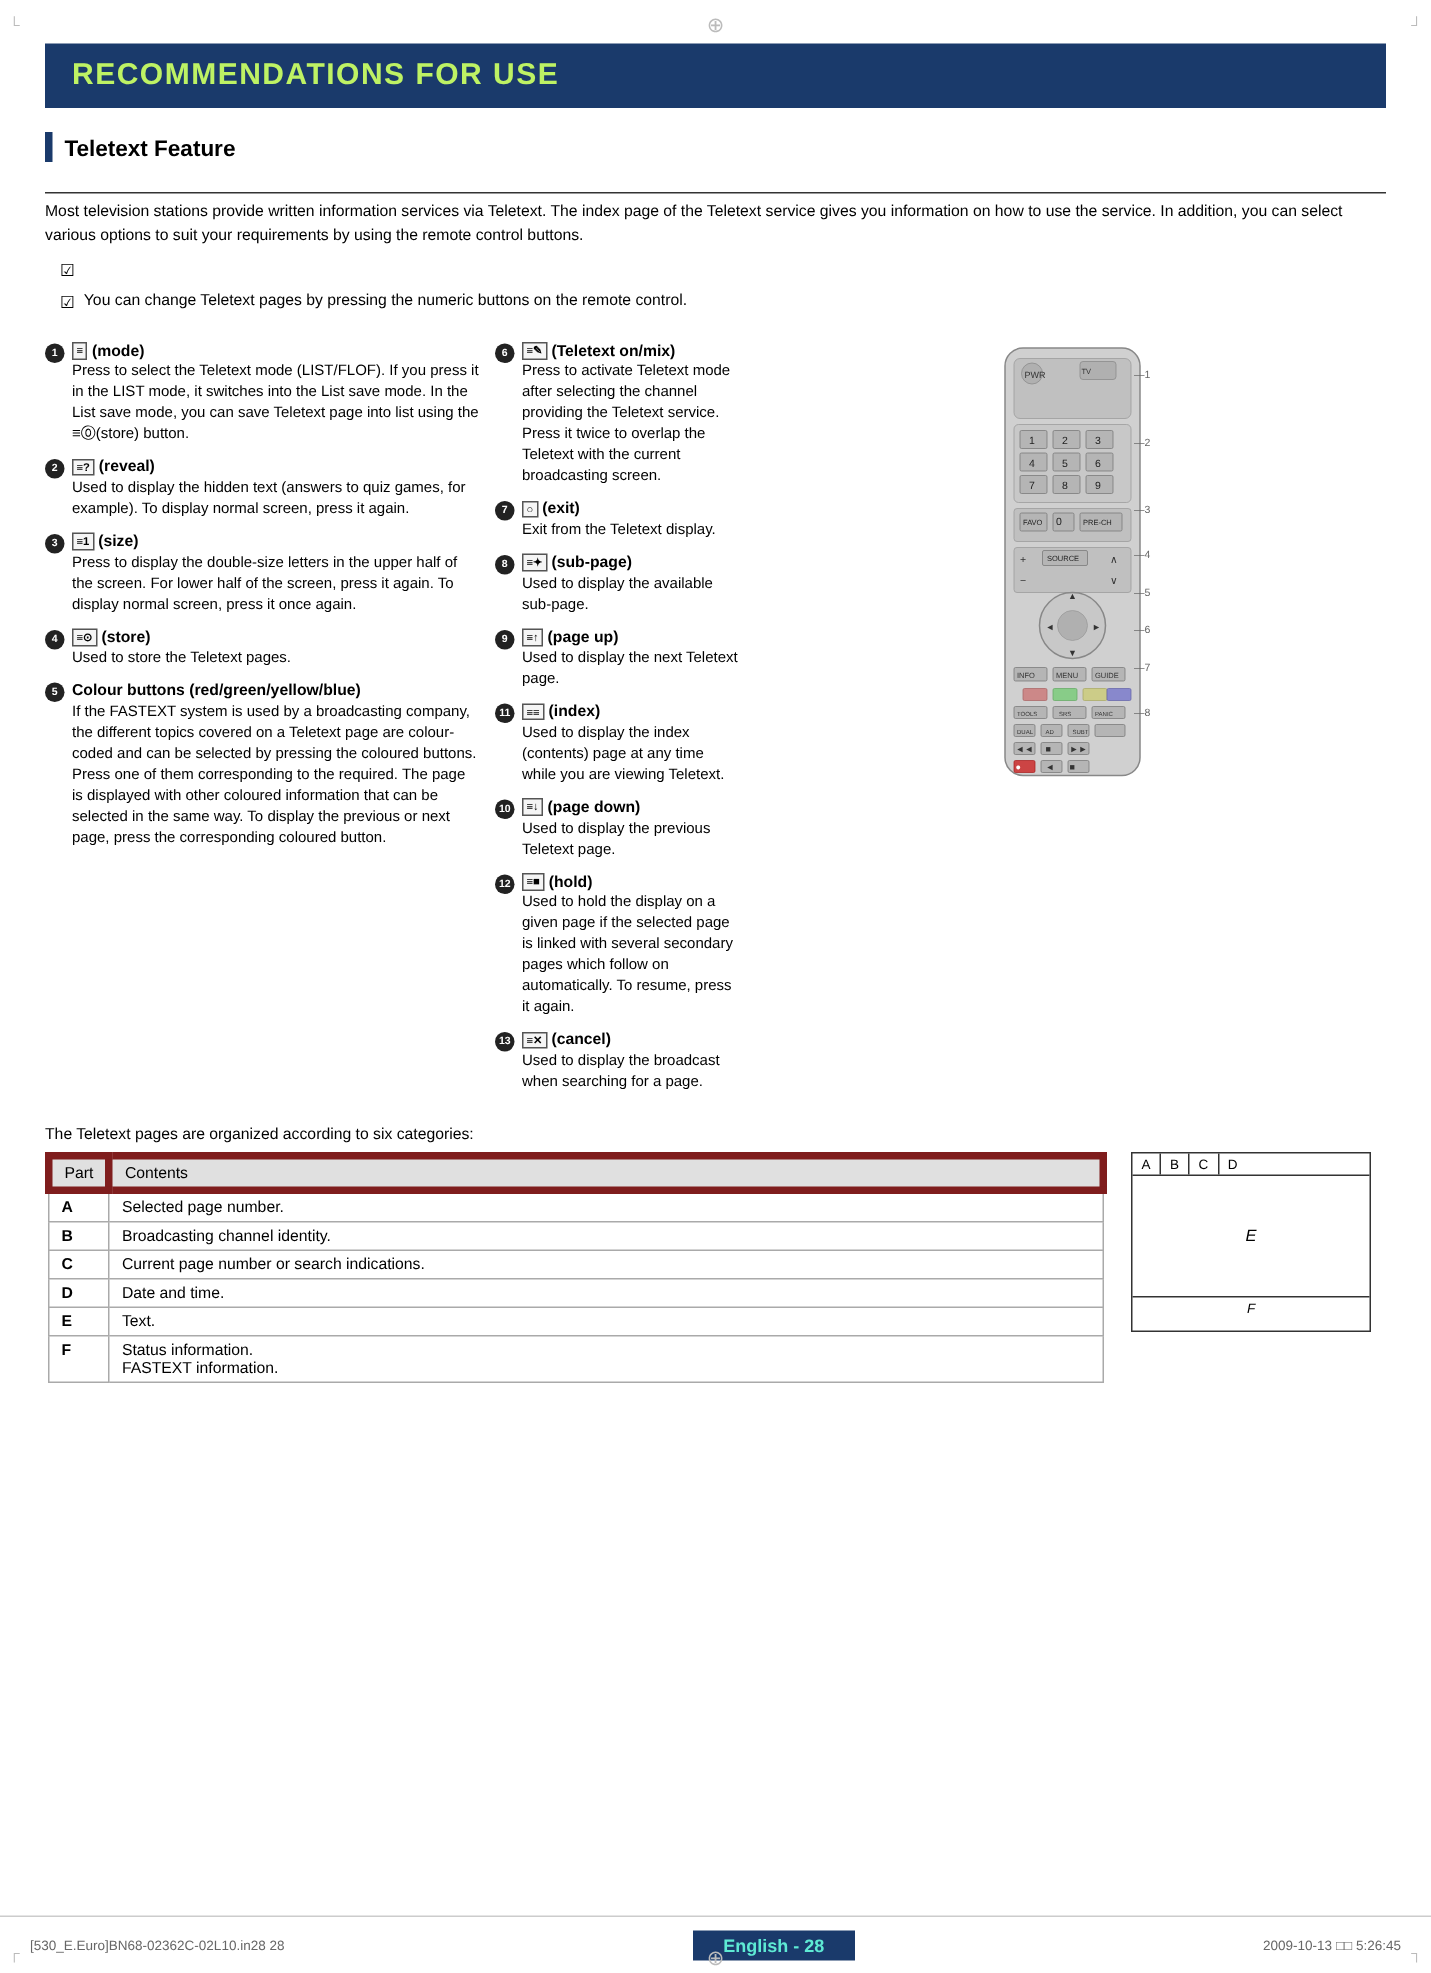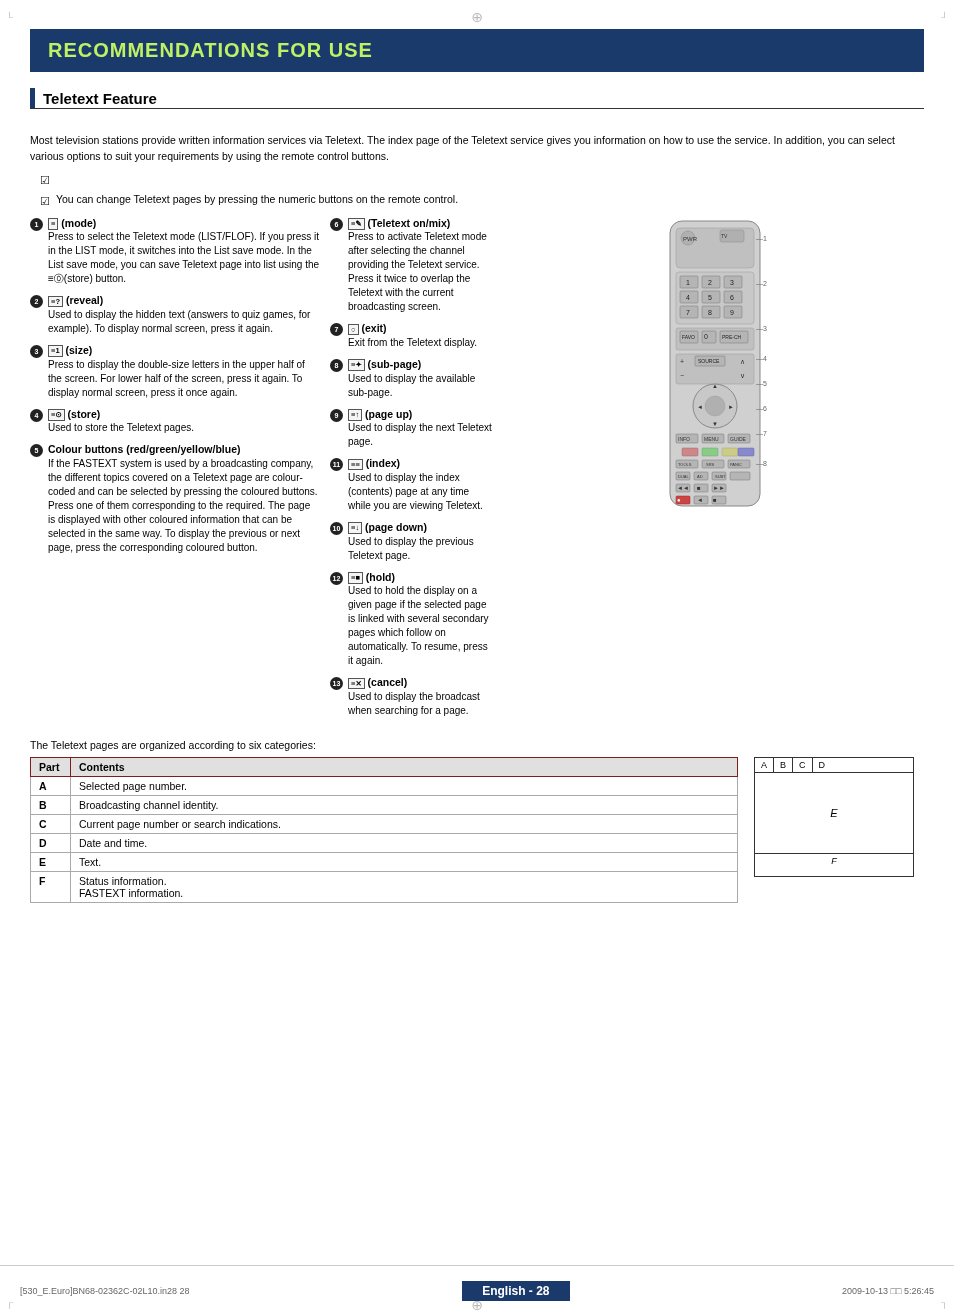--- a/index.html
+++ b/index.html
@@ -38,24 +38,24 @@
     .header-bar h1 {
       color: #bef264;
       font-size: 20px;
       font-weight: bold;
       letter-spacing: 1px;
     }
 
     
     .section-heading {
       display: flex;
-      align-items: center;
+      align-items: flex-end;
       border-bottom: 1px solid #333;
-      margin: 10px 0 24px 0;
-      padding-bottom: 0;
+      margin: 10px 0 5px 0;
+      padding-bottom: 20px;
     }
     .section-heading .bar {
       width: 5px;
       height: 20px;
       background: #1a3a6b;
       margin-right: 8px;
       display: inline-block;
     }
     .section-heading h2 {
       font-size: 15px;
@@ -81,21 +81,21 @@
       font-size: 11px;
       margin-right: 6px;
       margin-top: 1px;
       flex-shrink: 0;
     }
 
     
     .features-row {
       display: flex;
       gap: 12px;
-      margin-top: 6px;
+      margin-top: 16px;
     }
     .features-right {
       flex: 0.9;
       display: flex;
       flex-direction: column;
       align-items: center;
     }
 
     
     .remote-svg {
@@ -124,24 +124,24 @@
     }
 
     
     .data-table {
       border-collapse: collapse;
       width: 100%;
       font-size: 10.5px;
     }
     .data-table th {
       background: #e0e0e0;
-      border: 1px solid #7f1d1d;
+      border: 5px solid #7f1d1d;
       padding: 3px 8px;
       text-align: left;
-      font-weight: bold;
+      font-weight: normal;
     }
     .data-table td {
       border: 1px solid #aaa;
       padding: 3px 8px;
       vertical-align: top;
     }
     .data-table td.part-col {
       font-weight: bold;
       width: 40px;
     }
@@ -182,35 +182,35 @@
       font-size: 9px;
       font-style: italic;
     }
 
     
     .page-footer {
       position: absolute;
       bottom: 0;
       left: 0;
       right: 0;
-      height: 50px;
+      height: 38px;
       border-top: 1px solid #ccc;
       display: flex;
       align-items: center;
       justify-content: space-between;
       padding: 0 20px;
       font-size: 9px;
       color: #666;
     }
     .footer-center {
       text-align: center;
     }
     .footer-center .page-label {
       background: #1a3a6b;
-      color: #ffffff;
+      color: #5eead4;
       padding: 3px 20px;
       font-size: 12px;
       font-weight: bold;
     }
 
     
     .crosshair {
       color: #bbb;
       font-size: 14px;
     }

